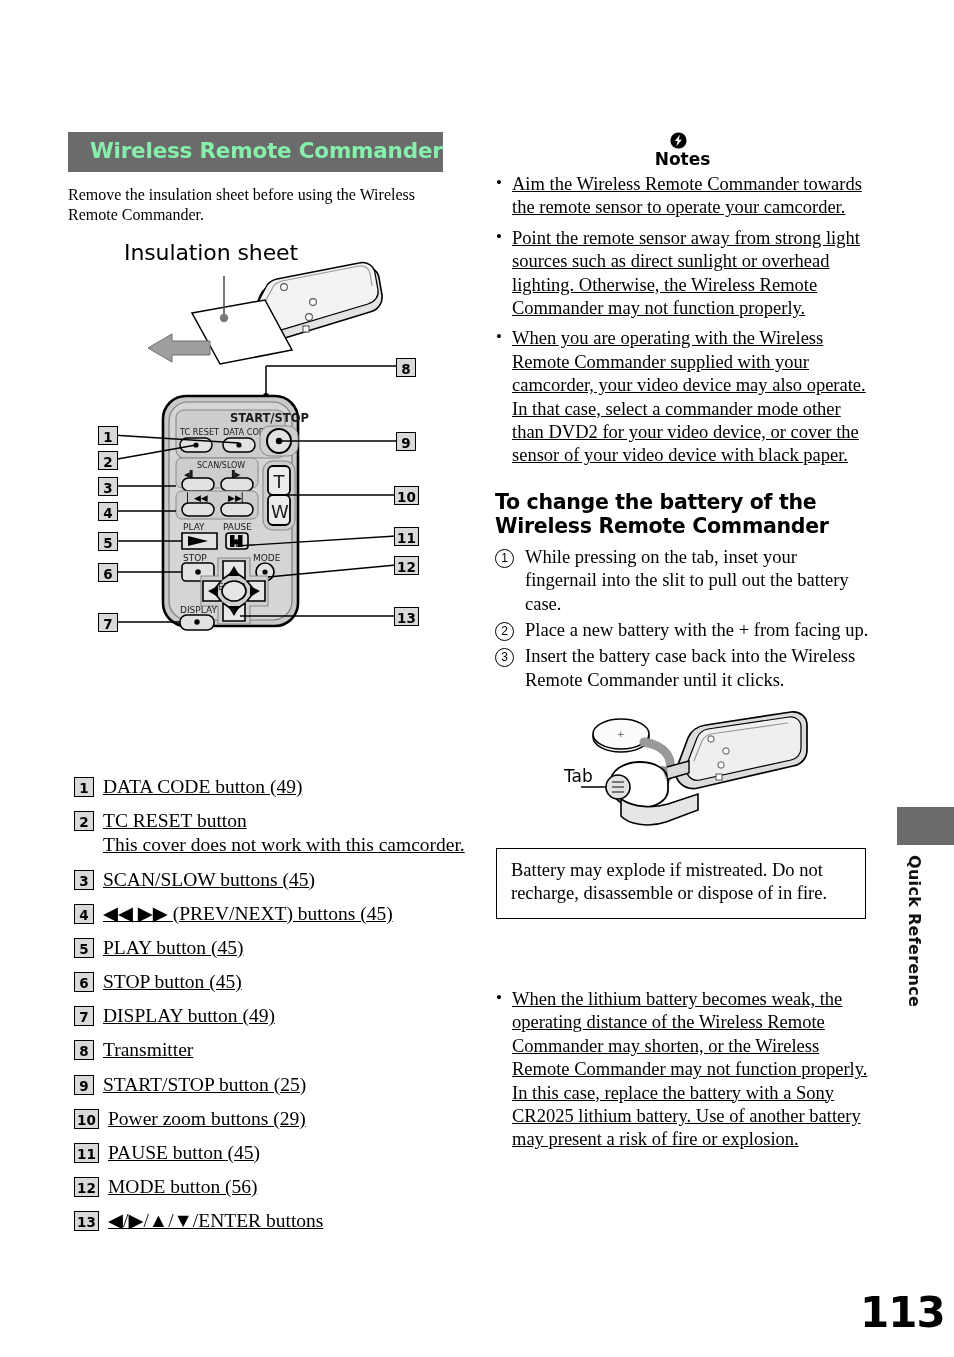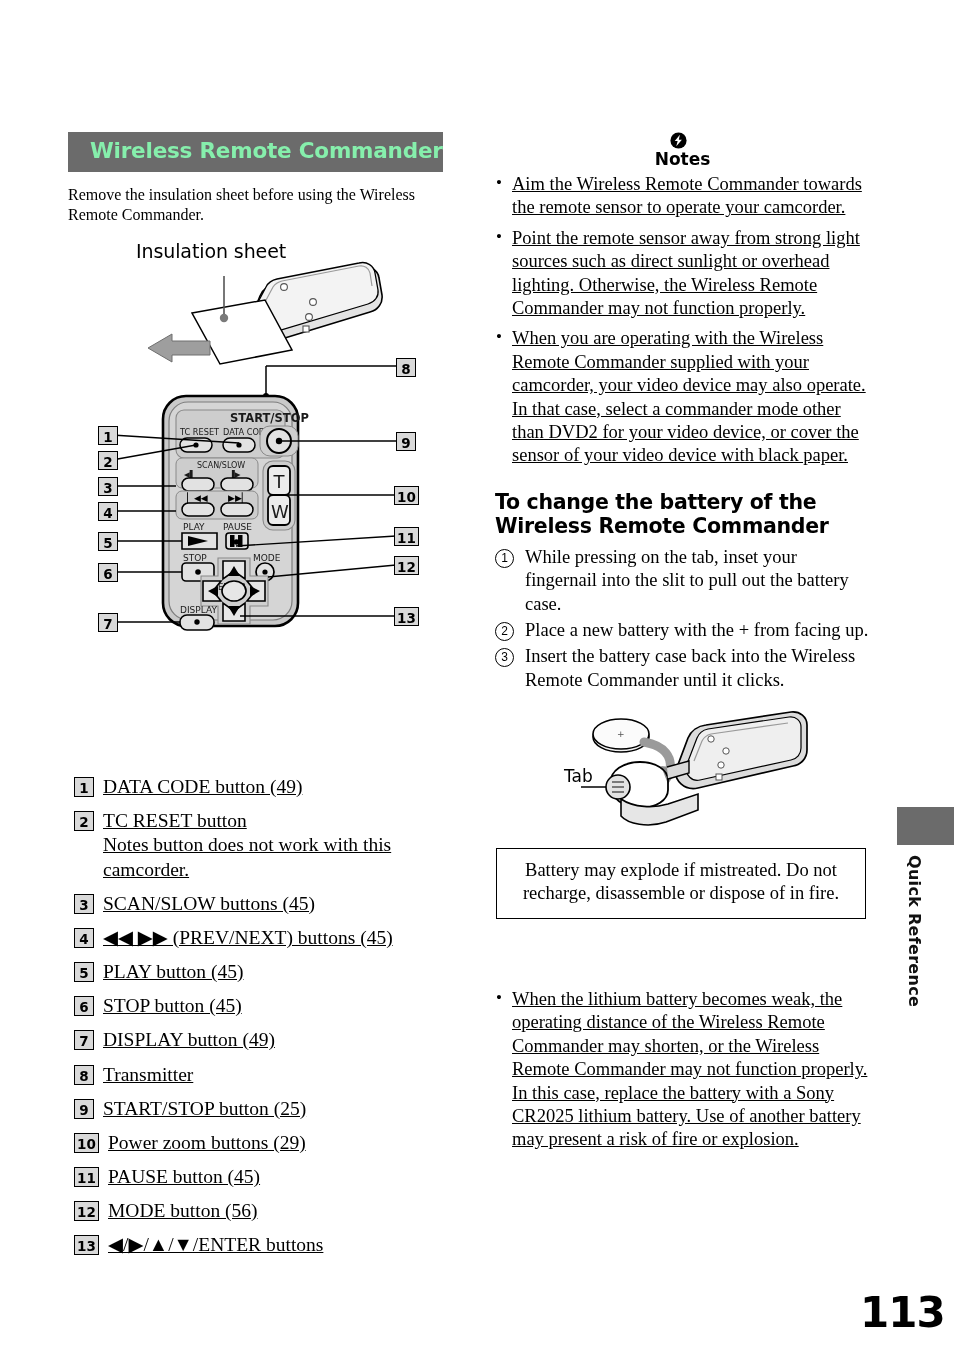--- a/index.html
+++ b/index.html
@@ -51,24 +51,24 @@
   
   .fig-insulation {
     position: absolute;
     left: 60px;
     top: 238px;
     width: 390px;
     height: 140px;
   }
   .fig-insulation .cap {
     position: absolute;
-    left: 76px;
+    left: 64px;
     top: 2px;
     font-family: "DejaVu Sans", sans-serif;
-    font-size: 19px;
+    font-size: 22px;
     letter-spacing: -0.1px;
   }
 
   
   .fig-remote {
     position: absolute;
     left: 90px;
     top: 358px;
     width: 350px;
     height: 425px;
@@ -230,21 +230,20 @@
   .warning-box .wtitle {
     font-family: "DejaVu Sans", sans-serif;
     font-weight: bold;
     font-size: 20px;
     letter-spacing: -0.2px;
     margin-bottom: 3px;
   }
   .warning-box .wbody {
     font-size: 18.5px;
     line-height: 1.27;
-    text-align: center;
   }
 
   .post-warning {
     position: absolute;
     left: 495px;
     top: 988px;
     width: 375px;
   }
 
   
@@ -443,21 +442,21 @@
 
     <div class="btn-item">
       <span class="numbox">1</span>
       <span class="txt">DATA CODE button (49)</span>
     </div>
 
     <div class="btn-item">
       <span class="numbox">2</span>
       <span class="txt">
         <span>TC RESET button</span>
-        <span class="sub">Notes button does not work with this camcorder.</span>
+        <span class="sub">This cover does not work with this camcorder.</span>
       </span>
     </div>
 
     <div class="btn-item">
       <span class="numbox">3</span>
       <span class="txt">SCAN/SLOW buttons (45)</span>
     </div>
 
     <div class="btn-item">
       <span class="numbox">4</span>

